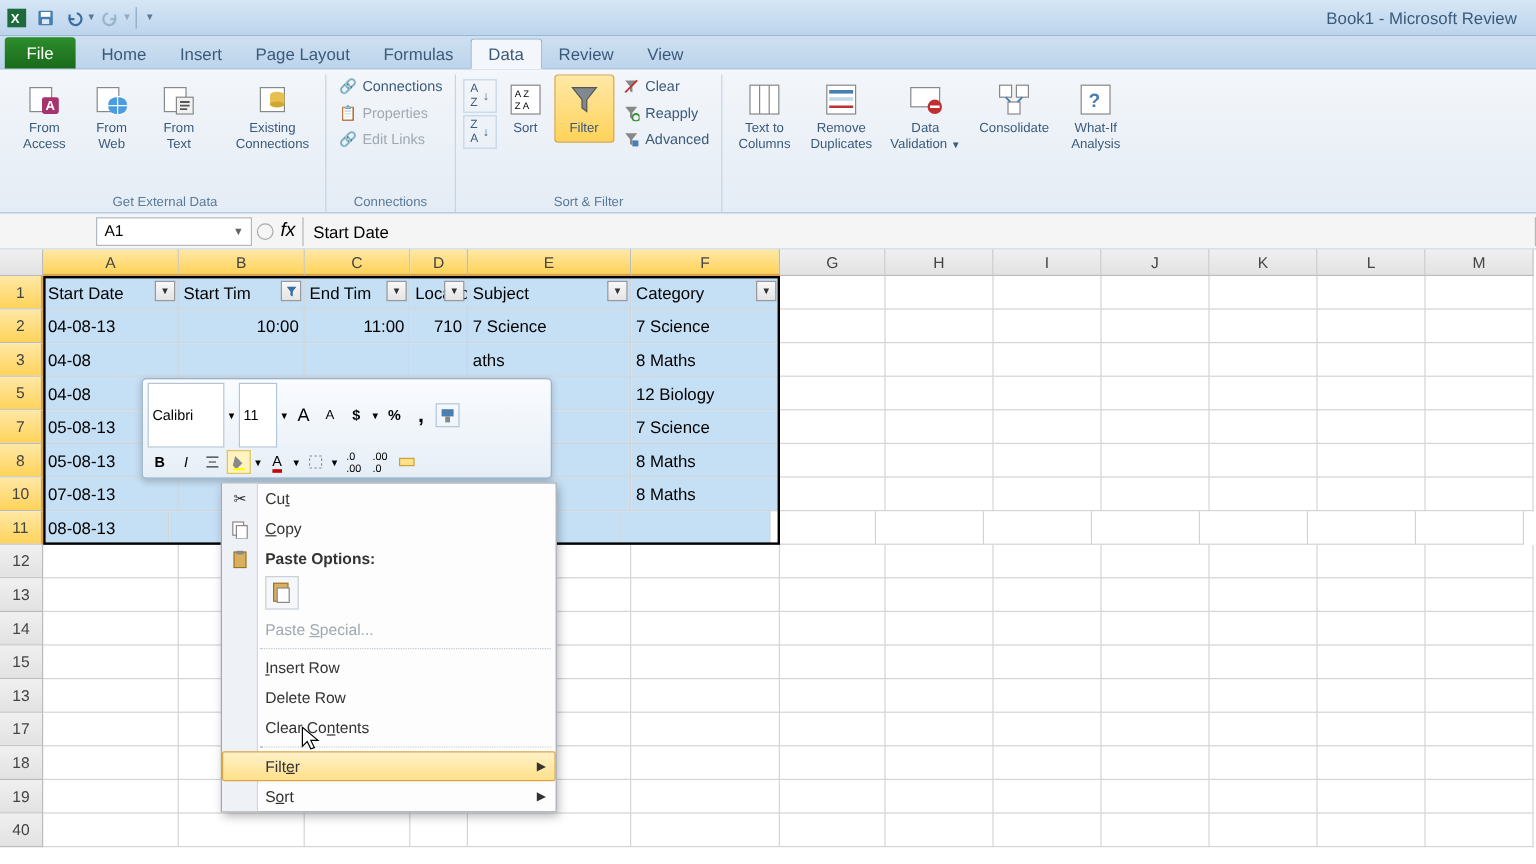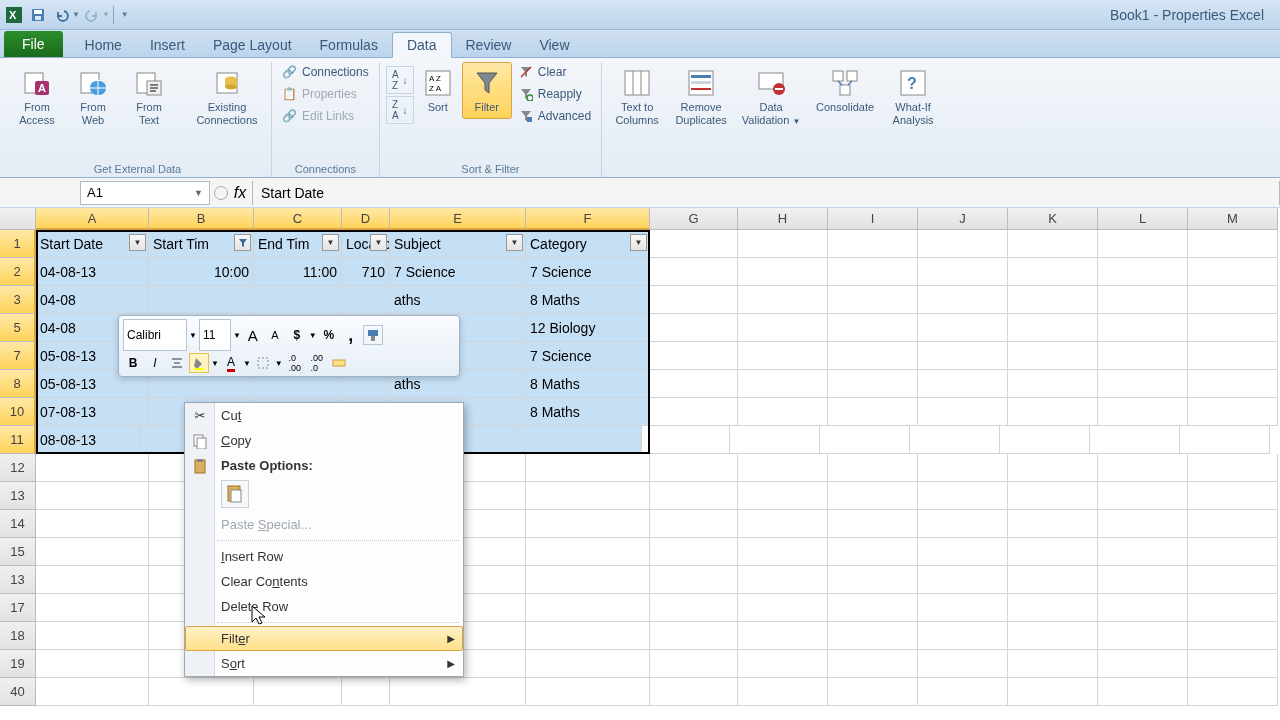--- a/index.html
+++ b/index.html
@@ -55,21 +55,21 @@
   .cell.sel { background: #c5dff5; }
   .cell.hdr { font-weight:400; position:relative; }
   .filter-btn { position:absolute; right:2px; top:4px; width:17px; height:17px; background:linear-gradient(#f8f8f8,#e4e4e4); border:1px solid #999; display:flex; align-items:center; justify-content:center; font-size:8px; color:#333; }
 
   
   .sel-outline { position:absolute; border:2px solid #000; pointer-events:none; }
 
   
   .minitb { position:absolute; background: linear-gradient(#fafcff,#e6eef6); border:1px solid #9bb2c9; border-radius:4px; padding:3px 4px; display:flex; flex-direction:column; gap:2px; box-shadow:0 2px 6px rgba(0,0,0,0.2); z-index:50; }
   .minitb-row { display:flex; align-items:center; gap:2px; }
-  .mini-input { background:#fff; border:1px solid #b3c5d6; font-size:12px; padding:8px 3px; }
+  .mini-input { background:#fff; border:1px solid #b3c5d6; font-size:12px; padding:19px 3px; }
   .mini-btn { width:20px; height:20px; display:flex; align-items:center; justify-content:center; font-size:12px; border:1px solid transparent; }
   .mini-btn.hl { background:#fff3c0; border-color:#e0c060; }
 
   
   .ctxmenu { position:absolute; width:280px; background:#fdfdfd; border:1px solid #a0a8b0; box-shadow:2px 3px 8px rgba(0,0,0,0.3); z-index:60; font-size:13px; }
   .ctxmenu .iconcol { position:absolute; left:0; top:0; bottom:0; width:30px; background:#eef2f7; border-right:1px solid #d0d8e0; }
   .ctx-item { position:relative; padding:5px 8px 5px 36px; display:flex; align-items:center; color:#333; }
   .ctx-item.disabled { color:#a0a8b0; }
   .ctx-item.hover { background: linear-gradient(#fff2c8,#ffe08a); border:1px solid #d9a441; padding:4px 7px 4px 35px; border-radius:2px; }
   .ctx-item .arrow { margin-left:auto; font-size:10px; }
@@ -109,21 +109,21 @@
     <span class="tb-dropdown">▼</span>
   <span class="tb-btn" style="opacity:0.5">
     <svg width="16" height="16" viewBox="0 0 16 16">
         <path d="M6 4 A5 5 0 1 0 12 8" fill="none" stroke="#6a8dab" stroke-width="1.8"></path>
         <path d="M12 5 L12 9 L8 9" fill="none" stroke="#6a8dab" stroke-width="1.8"></path>
       </svg>
   </span>
     <span class="tb-dropdown" style="opacity:0.5">▼</span>
   <span class="tb-sep"></span>
   <span class="tb-dropdown" style="margin-left:4px">▼</span>
-  <span class="title-text">Book1 - Properties Excel</span>
+  <span class="title-text">Book1 - Microsoft Review</span>
 </div>
 
 <div class="ribbon-tabs">
   <div class="file-tab">File</div>
   <div class="rtab">Home</div>
   <div class="rtab">Insert</div>
   <div class="rtab">Page Layout</div>
   <div class="rtab">Formulas</div>
   <div class="rtab active">Data</div>
   <div class="rtab">Review</div>
@@ -734,24 +734,24 @@
       </svg>
   </div>
   <div class="ctx-item disabled">
     <span>Paste <span class="underline-letter">S</span>pecial...</span>
   </div>
   <div class="ctx-sep dotted"></div>
   <div class="ctx-item">
     <span><span class="underline-letter">I</span>nsert Row</span>
   </div>
   <div class="ctx-item">
+    <span>De<span style="position:relative">le</span>te Row</span>
+  </div>
+  <div class="ctx-item">
     <span>Clear Co<span class="underline-letter">n</span>tents</span>
-  </div>
-  <div class="ctx-item">
-    <span>De<span style="position:relative">le</span>te Row</span>
   </div>
   <div class="ctx-sep dotted"></div>
   <div class="ctx-item hover">
     <span>Filt<span class="underline-letter">e</span>r</span>
       <span class="arrow">▶</span>
   </div>
   <div class="ctx-item">
     <span>S<span class="underline-letter">o</span>rt</span>
       <span class="arrow">▶</span>
   </div>

